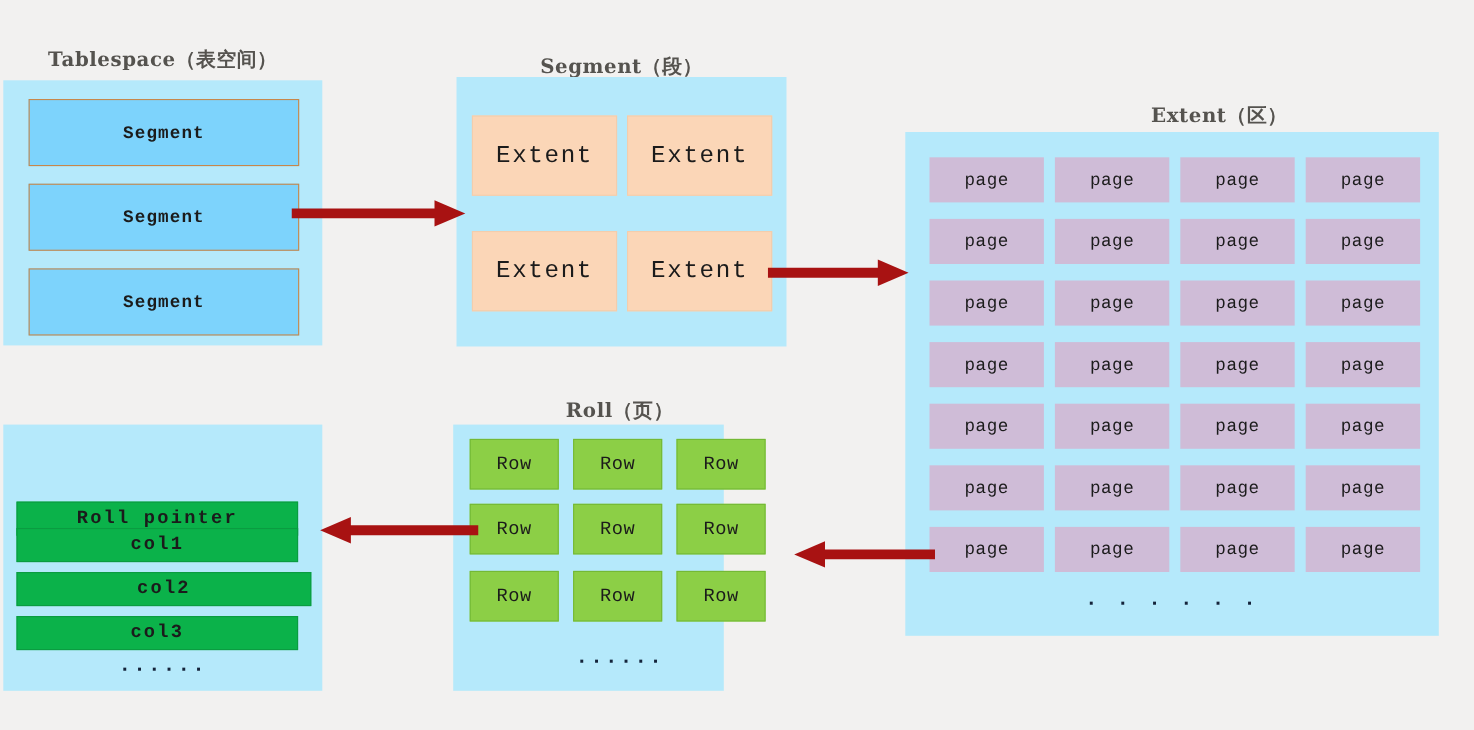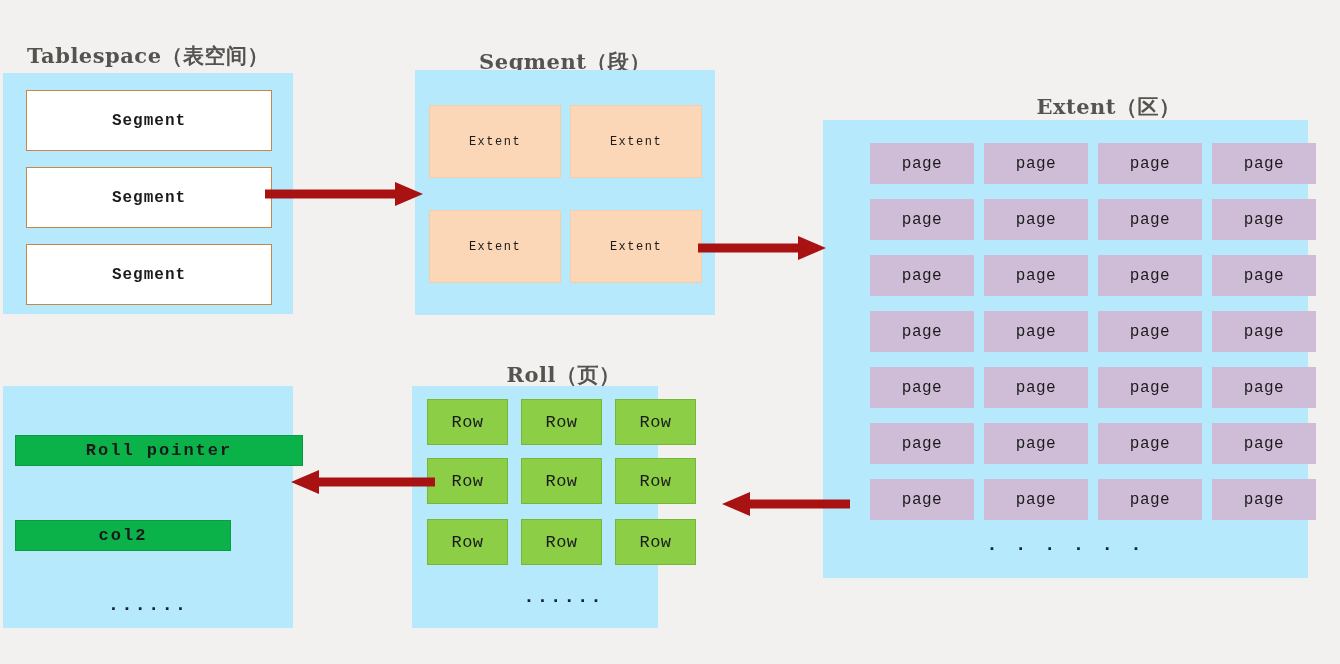--- a/index.html
+++ b/index.html
@@ -13,21 +13,21 @@
     height: 664px;
     background: #f2f1f0;
     font-family: "Liberation Mono", "DejaVu Sans Mono", monospace;
     overflow: hidden;
   }
 
   
   .block-title {
     position: absolute;
     font-family: "DejaVu Serif", "Liberation Serif", serif;
-    font-size: 21px;
+    font-size: 18px;
     font-weight: 700;
     color: #55534f;
     letter-spacing: 0.5px;
     white-space: nowrap;
     text-align: center;
   }
 
   
   .panel {
     position: absolute;
@@ -41,41 +41,40 @@
     display: flex;
     align-items: center;
     justify-content: center;
     font-family: "Liberation Mono", "DejaVu Sans Mono", monospace;
     color: #1b1b1b;
     white-space: nowrap;
   }
 
   
   .seg-cell {
-    background: #ffffff;
+    background: #7dd3fc;
     border: 1px solid #c7874a;
     font-size: 16px;
     font-weight: 600;
     letter-spacing: 1px;
   }
 
   
   .ext-cell {
     background: #fbd6b7;
     border: 1px solid #f3cdac;
-    font-size: 12px;
+    font-size: 22px;
     letter-spacing: 1.5px;
   }
 
   
   .page-cell {
     background: #cfbcd7;
     font-size: 16px;
     letter-spacing: 0.5px;
-    margin-left: 25px;
   }
 
   
   .row-cell {
     background: #8ccf46;
     border: 1px solid #74b935;
     font-size: 17px;
     letter-spacing: 0.5px;
   }
 
@@ -167,22 +166,24 @@
 
     <div class="cell page-cell" style="position:absolute;left:22px;top:359px;width:104px;height:41px;">page</div>
     <div class="cell page-cell" style="position:absolute;left:136px;top:359px;width:104px;height:41px;">page</div>
     <div class="cell page-cell" style="position:absolute;left:250px;top:359px;width:104px;height:41px;">page</div>
     <div class="cell page-cell" style="position:absolute;left:364px;top:359px;width:104px;height:41px;">page</div>
 
     <div class="dots" style="left:0;top:418px;width:485px;">· · · · · ·</div>
   </div>
 
   <div class="panel" style="left:3px;top:386px;width:290px;height:242px;">
-    <div class="cell field-cell" style="position:absolute;left:12px;top:49px;width:288px;height:31px;">Roll pointer</div>
-    <div class="cell field-cell" style="position:absolute;left:12px;top:134px;width:216px;height:31px;">col2</div>
+    <div class="cell field-cell" style="position:absolute;left:12px;top:70px;width:256px;height:31px;">Roll pointer</div>
+    <div class="cell field-cell" style="position:absolute;left:12px;top:94px;width:256px;height:31px;">col1</div>
+    <div class="cell field-cell" style="position:absolute;left:12px;top:134px;width:268px;height:31px;">col2</div>
+    <div class="cell field-cell" style="position:absolute;left:12px;top:174px;width:256px;height:31px;">col3</div>
     <div class="dots" style="left:0;top:212px;width:290px;letter-spacing:2px;">······</div>
   </div>
 
   <div class="block-title" style="left:412px;top:361px;width:303px;">Roll（页）</div>
   <div class="panel" style="left:412px;top:386px;width:246px;height:242px;">
 
     <div class="cell row-cell" style="position:absolute;left:15px;top:13px;width:81px;height:46px;">Row</div>
     <div class="cell row-cell" style="position:absolute;left:109px;top:13px;width:81px;height:46px;">Row</div>
     <div class="cell row-cell" style="position:absolute;left:203px;top:13px;width:81px;height:46px;">Row</div>
 

